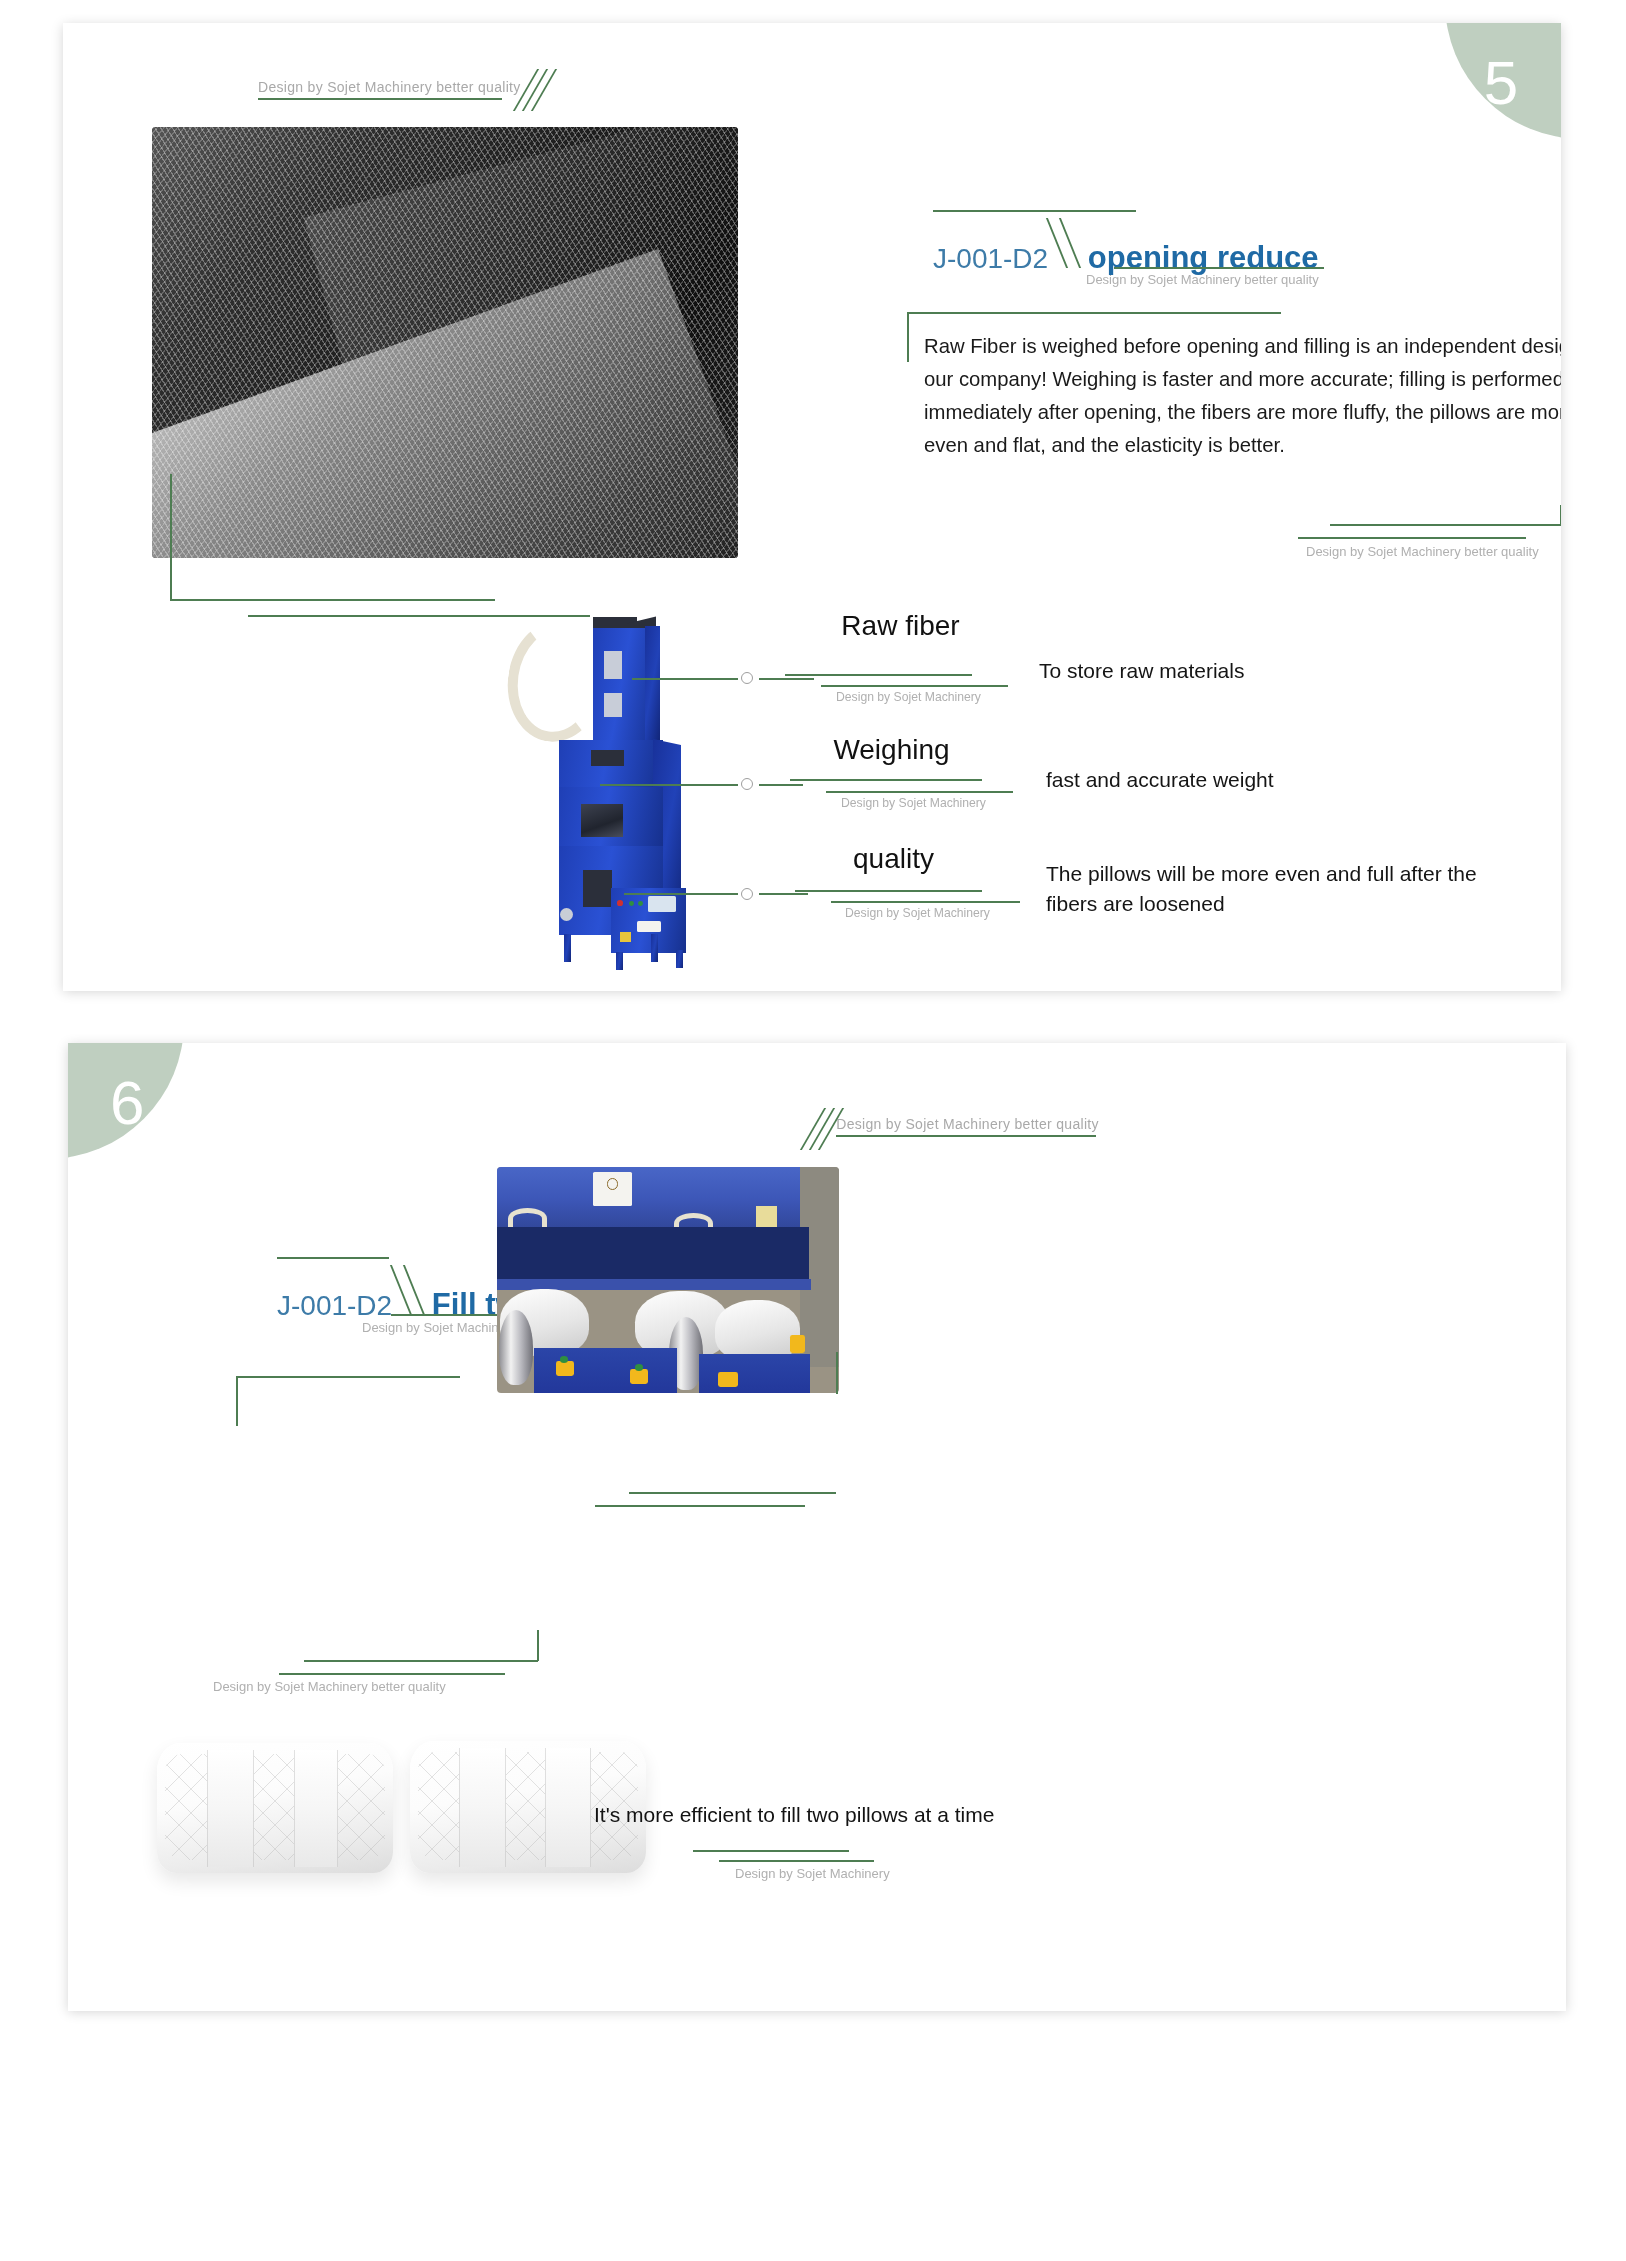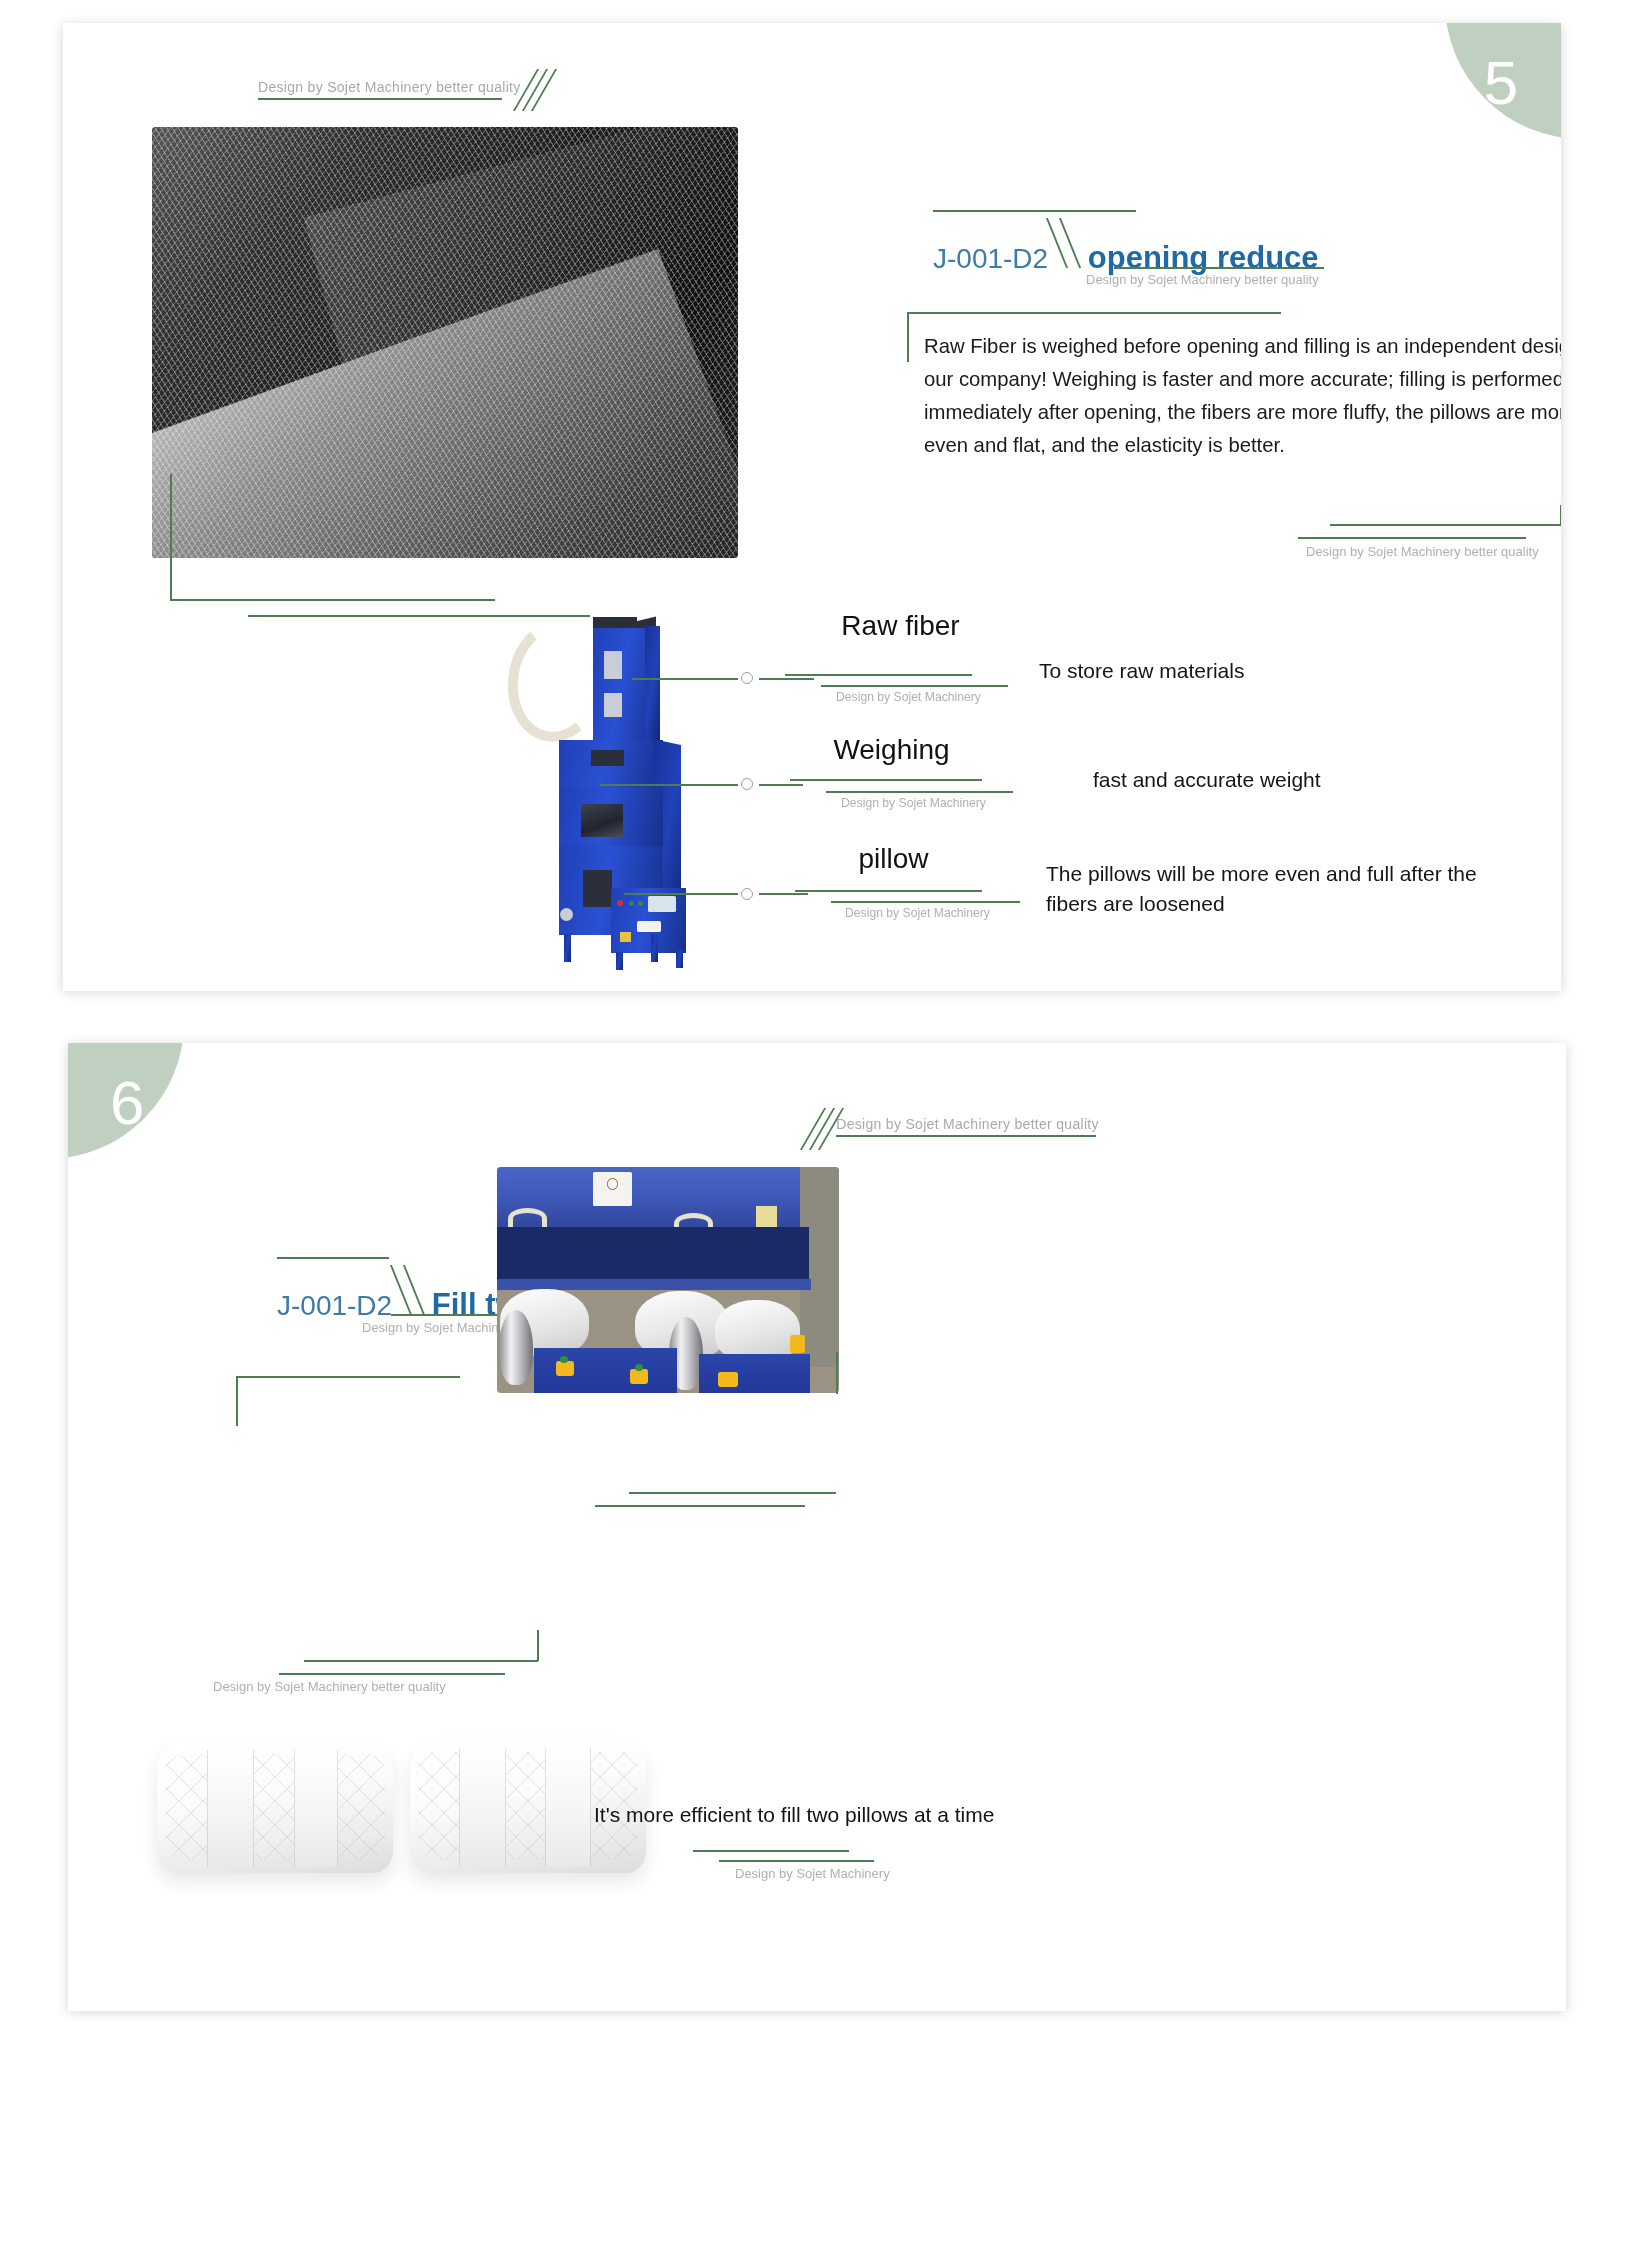--- a/index.html
+++ b/index.html
@@ -335,28 +335,28 @@
     </div>
 
     <div class="callout">
       <div class="connector-line" style="left:537px; top:761px; width:138px;"></div>
       <div class="connector-dot" style="left:678px; top:755px;"></div>
       <div class="connector-line" style="left:696px; top:761px; width:44px;"></div>
       <div class="callout-label" style="position:absolute; left:739px; top:711px; width:179px;">Weighing</div>
       <div class="gline gline-h" style="left:727px; top:756px; width:192px;"></div>
       <div class="gline gline-h" style="left:763px; top:768px; width:187px;"></div>
       <div class="wm-plain" style="left:778px; top:773px; font-size:12.2px;">Design by Sojet Machinery</div>
-      <div class="callout-desc" style="left:983px; top:742px; width:456px;margin-left:47px;">fast and accurate weight</div>
+      <div class="callout-desc" style="left:983px; top:742px; width:456px;">fast and accurate weight</div>
     </div>
 
     <div class="callout">
       <div class="connector-line" style="left:561px; top:870px; width:114px;"></div>
       <div class="connector-dot" style="left:678px; top:865px;"></div>
       <div class="connector-line" style="left:696px; top:870px; width:49px;"></div>
-      <div class="callout-label" style="position:absolute; left:745px; top:820px; width:171px;">pillow</div>
+      <div class="callout-label" style="position:absolute; left:745px; top:820px; width:171px;">quality</div>
       <div class="gline gline-h" style="left:732px; top:867px; width:187px;"></div>
       <div class="gline gline-h" style="left:768px; top:878px; width:189px;"></div>
       <div class="wm-plain" style="left:782px; top:883px; font-size:12.2px;">Design by Sojet Machinery</div>
       <div class="callout-desc" style="left:983px; top:836px; width:456px;">The pillows will be more even and full after the fibers are loosened</div>
     </div>
 
   </div>
 
   <div class="card" id="card-6">
 

